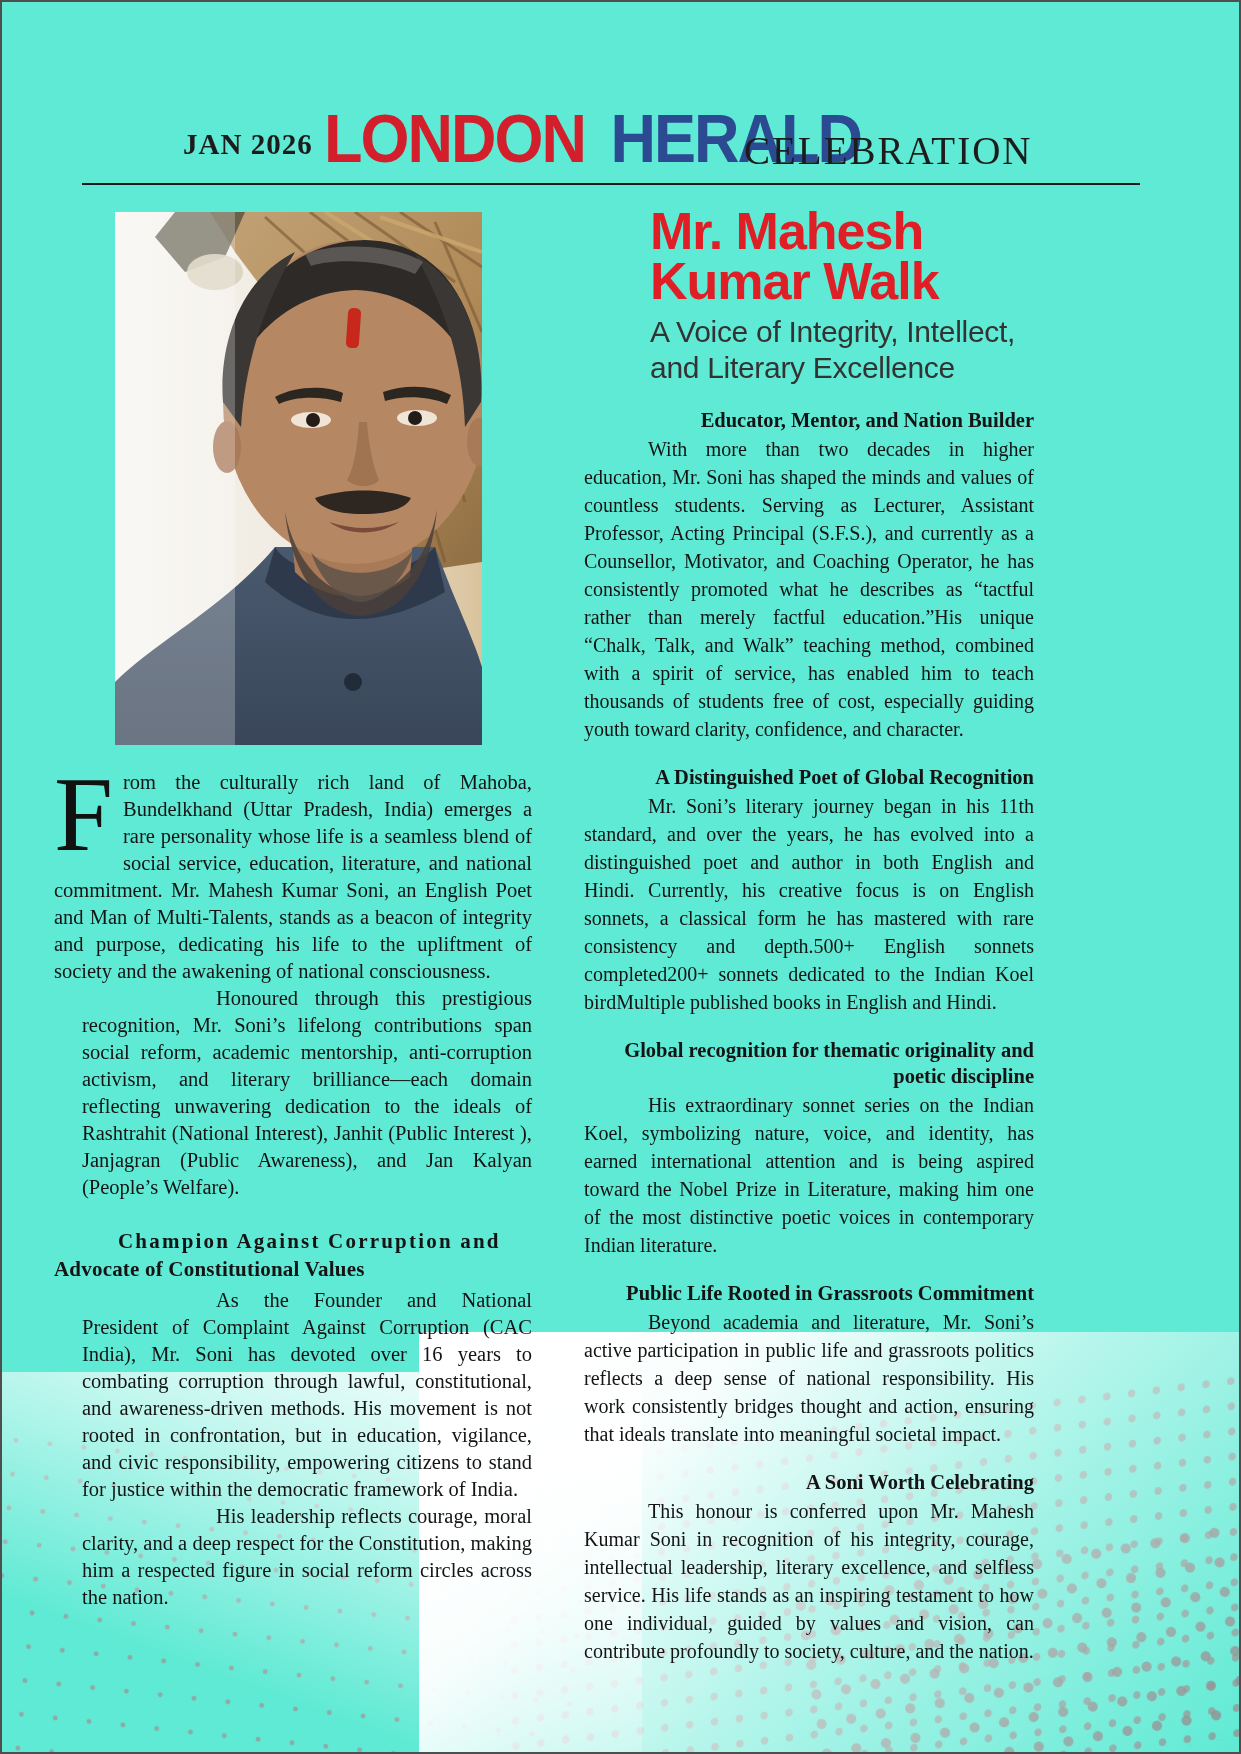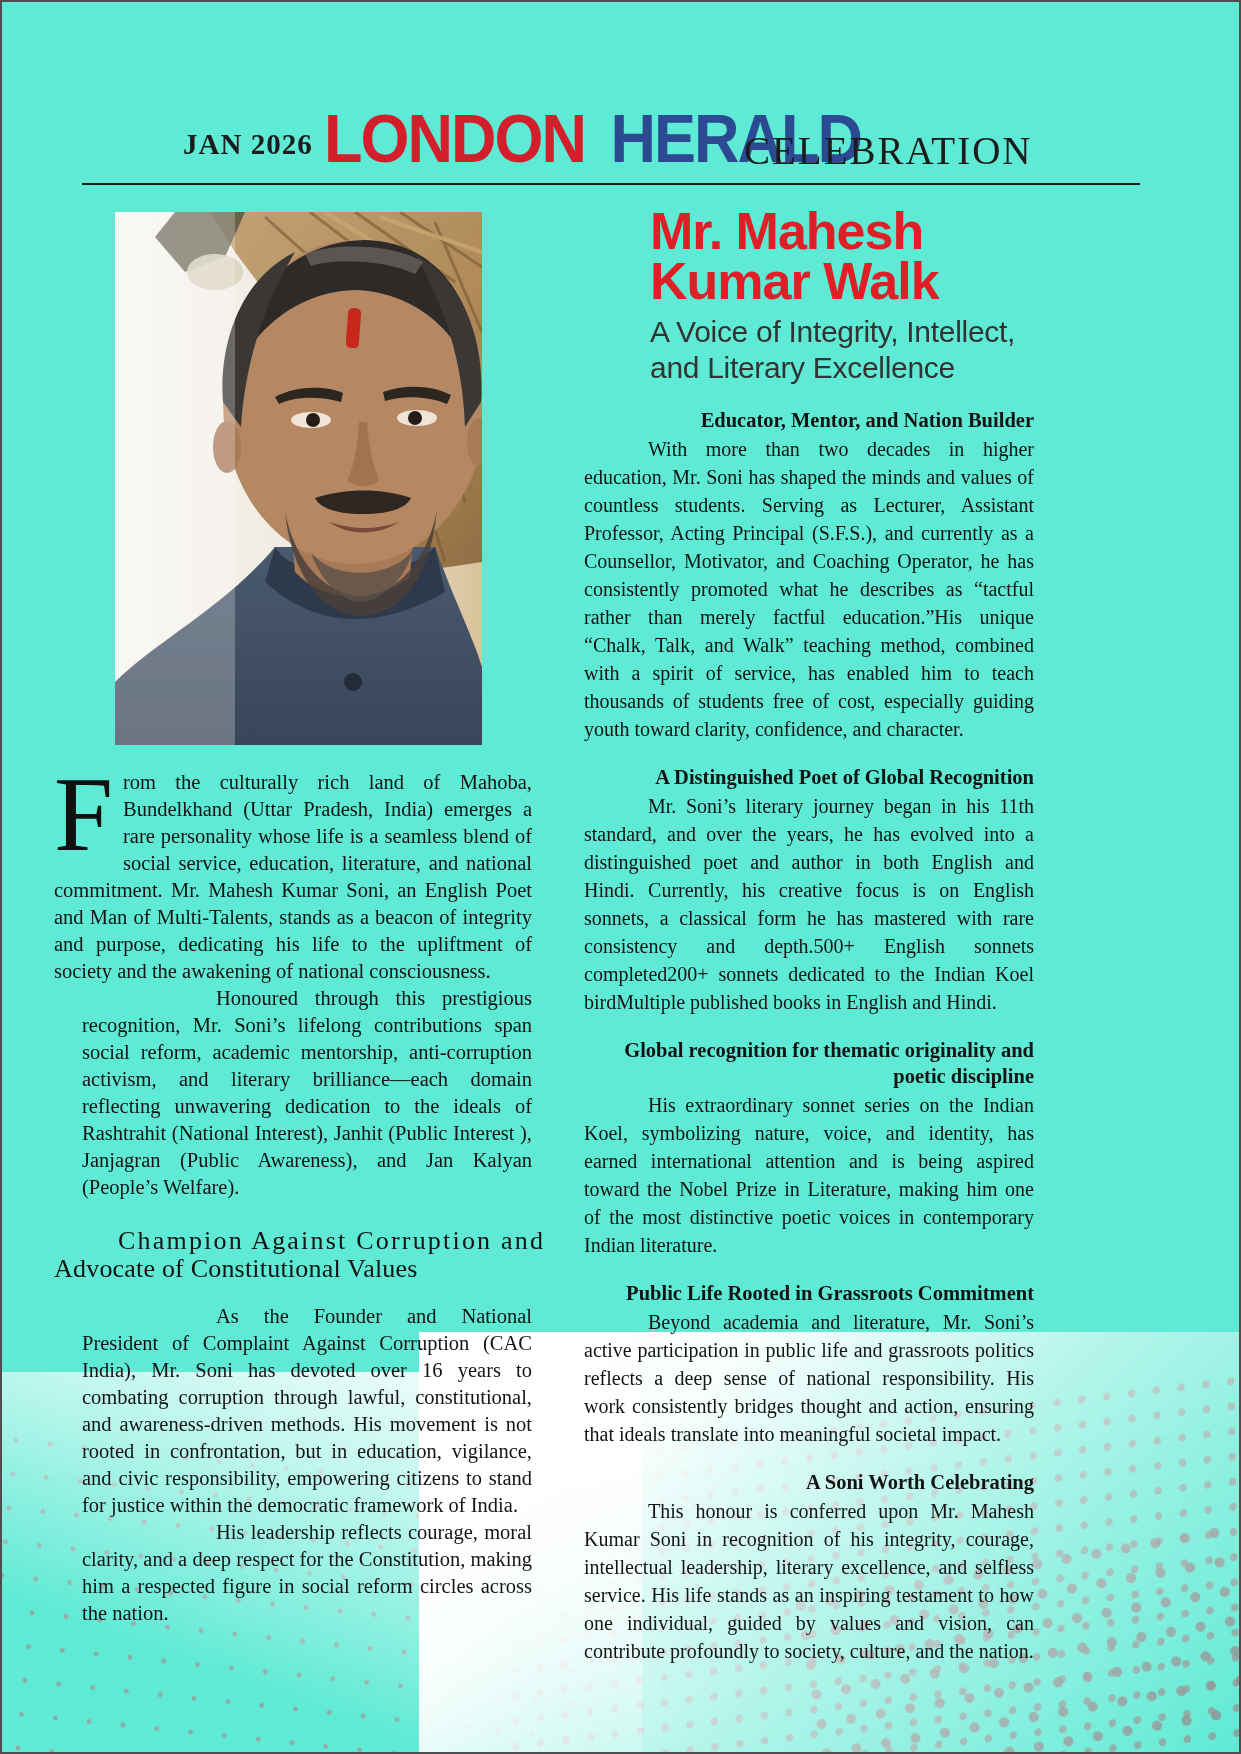--- a/index.html
+++ b/index.html
@@ -85,21 +85,21 @@
   .indent-r { text-indent:64px; }
   .indent-l { text-indent:134px;margin-left:28px; }
   .intro { margin-top:24px; }
   .dropcap {
     float:left;
     font-size:106px; line-height:80px;
     padding:6px 10px 0 0;
     font-weight:normal; color:#111;
   }
 
-  .heading-left { margin-top:26px; margin-bottom:20px; font-weight:normal; font-size:26px; line-height:28px; }
+  .heading-left { margin-top:26px; margin-bottom:4px; font-weight:bold; font-size:21px; line-height:28px; }
   .heading-left .hl1 { display:block; text-indent:64px; letter-spacing:2.2px; white-space:nowrap; }
   .heading-left .hl2 { display:block; letter-spacing:0.2px; }
 
   
   .title-block { margin-left:66px; width:420px; }
   .article-title {
     font-family:"Liberation Sans", sans-serif;
     font-weight:bold; font-size:52px; line-height:50px;
     color:#e01e26; letter-spacing:-1px;
   }

